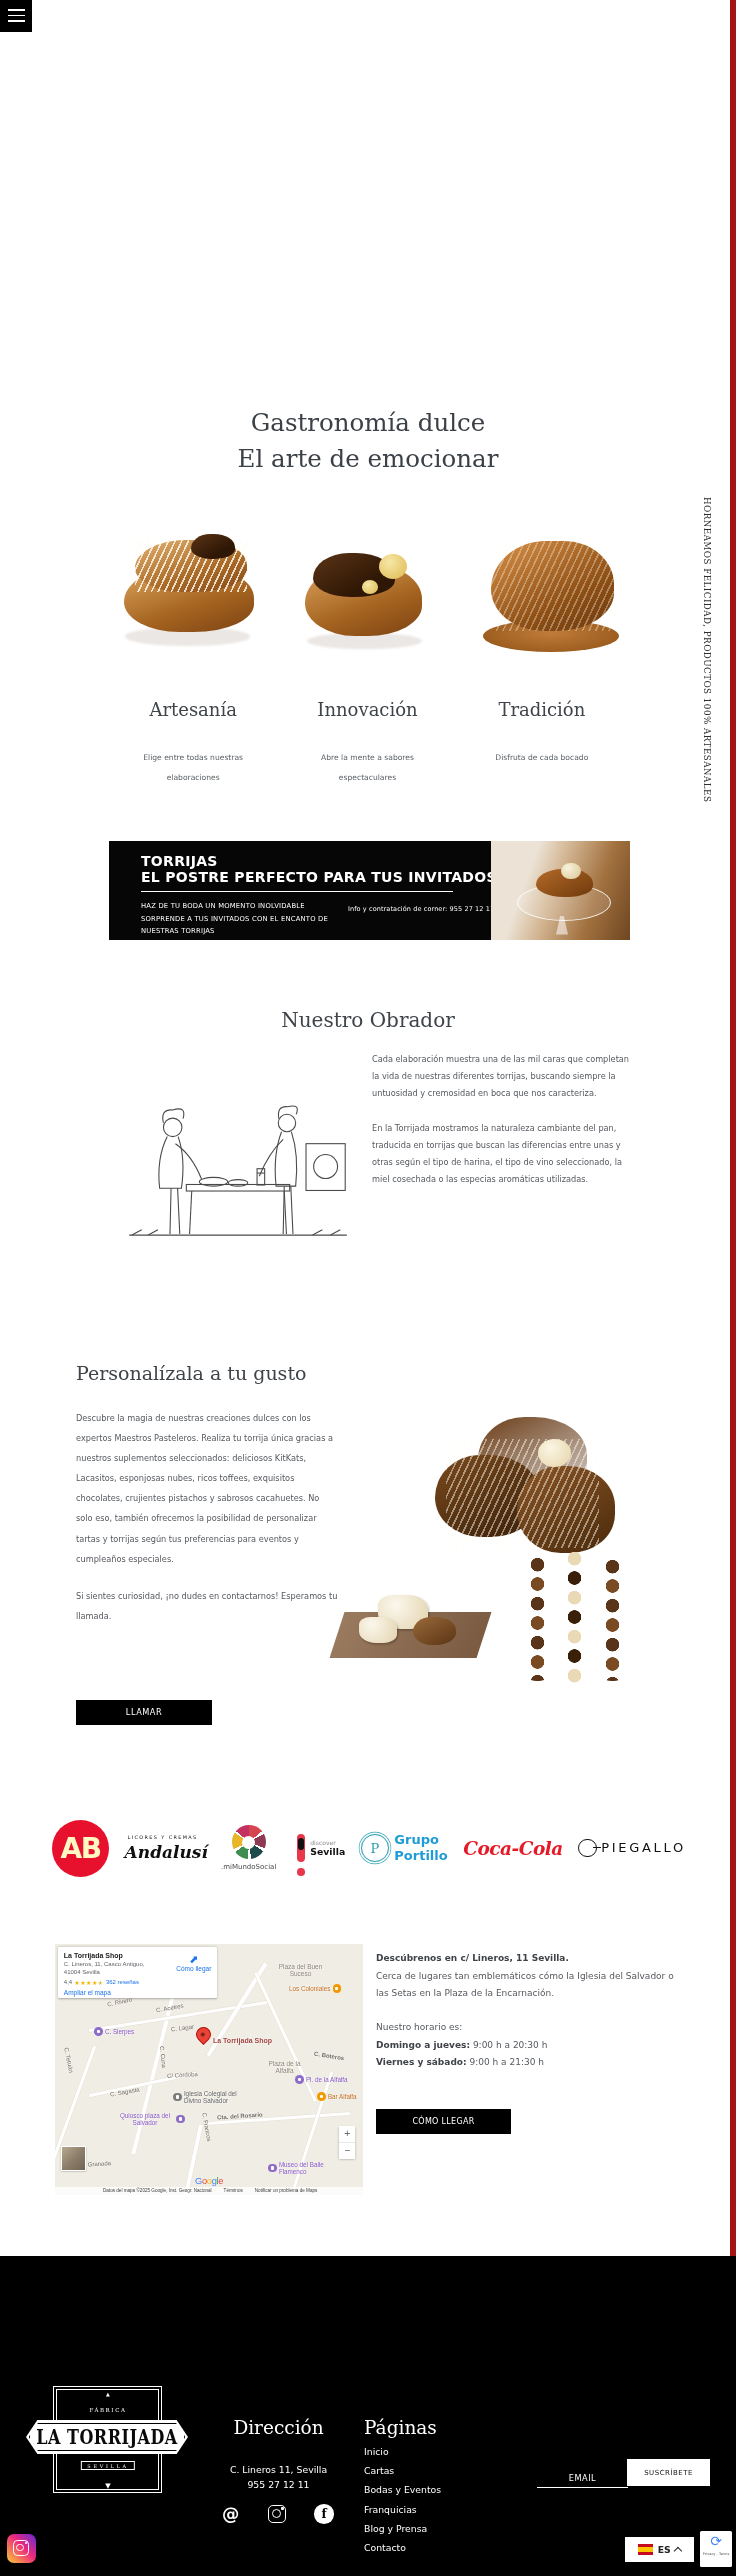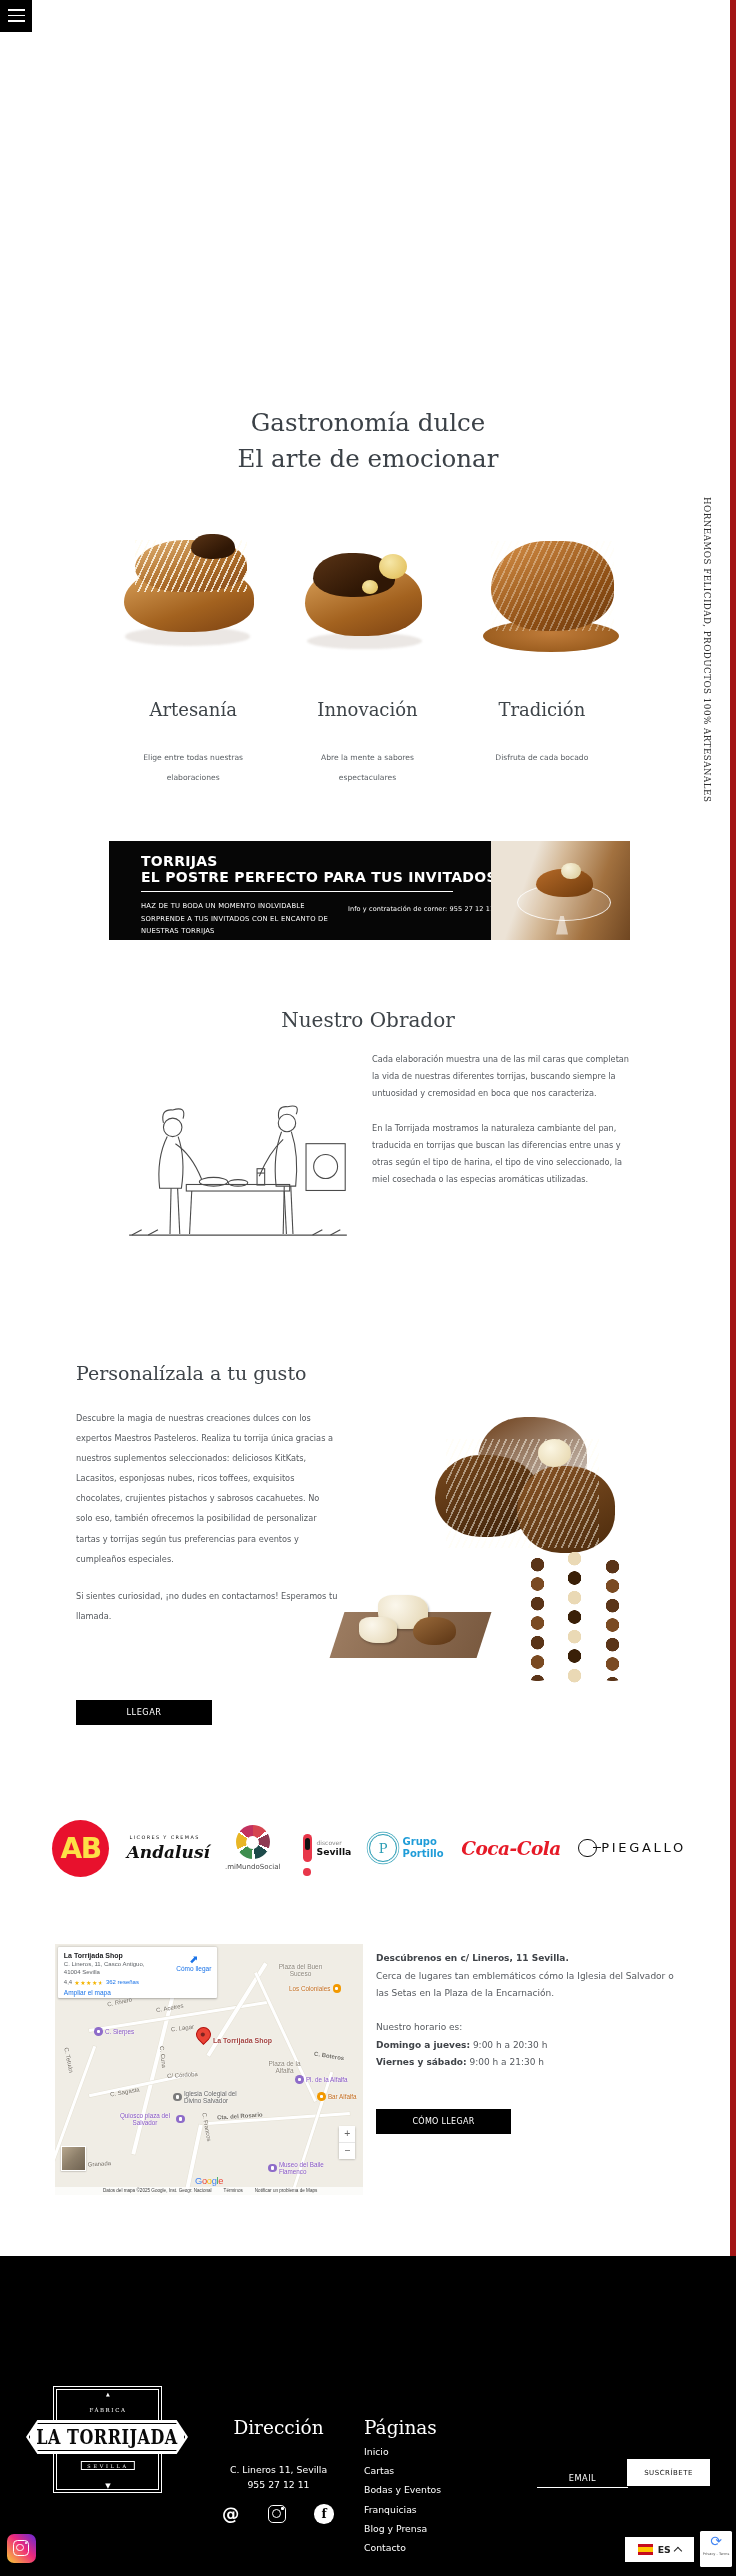--- a/index.html
+++ b/index.html
@@ -64,41 +64,41 @@
           font-family:"DejaVu Sans","Liberation Sans",sans-serif}
   .pimg{position:absolute;overflow:hidden}
   .blob{position:absolute;border-radius:46% 52% 50% 48%/56% 50% 48% 52%}
   .board{position:absolute;background:linear-gradient(100deg,#9b7b60,#7a5a40);transform:skewX(-18deg)}
   .chunk{position:absolute;background:radial-gradient(circle at 35% 30%,#fbf7ec,#e2d3ae);border-radius:30% 40% 35% 45%;
          box-shadow:1.1px 1.6px 2.2px rgba(0,0,0,.25)}
   .skewer{position:absolute;width:25px;border-radius:11px}
   
   #colab-title{left:0;top:1766px;width:736px;text-align:center;font-size:18px}
   #logos{left:52px;top:1810px;width:634px;height:76px;display:flex;align-items:center;justify-content:space-between}
-  .logo-ab{width:57px;height:57px;border-radius:50%;background:#e8112d;color:#fde047;display:flex;
+  .logo-ab{width:57px;height:57px;border-radius:50%;background:#e8112d;color:#fef9c3;display:flex;
            align-items:center;justify-content:center;font-size:28px;font-weight:800;letter-spacing:-1.6px}
   .logo-and{text-align:center;color:#101010;width:76px}
   .logo-and .t{font-size:4.9px;letter-spacing:1.4px}
   .logo-and .n{font-family:"DejaVu Serif","Liberation Serif",serif;font-style:italic;font-weight:700;font-size:17px;margin-top:2.2px}
   .logo-mundo{text-align:center;width:65px}
   .pinwheel{width:34px;height:34px;margin:0 auto;border-radius:50%;position:relative;
             background:conic-gradient(#d64550 0 14%,#fff 14% 17%,#8e3a52 17% 31%,#fff 31% 34%,#1d4a4a 34% 48%,#fff 48% 51%,#3f8e4f 51% 65%,#fff 65% 68%,#e8b626 68% 84%,#fff 84% 86%,#c2315f 86% 100%)}
   .pinwheel:after{content:"";position:absolute;left:10.4px;top:10.4px;width:13px;height:13px;border-radius:50%;background:#fff}
   .logo-mundo .t{font-size:7px;color:#4a4a4a;margin-top:3.3px}
   .logo-disc{display:flex;align-items:center;gap:4.9px}
   .excl{width:8.7px;height:28px;background:#e8374a;border-radius:4.4px;position:relative}
   .excl:before{content:"";position:absolute;left:1.6px;top:4.4px;width:5.5px;height:12px;border-radius:3.3px;background:#111}
   .excl:after{content:"";position:absolute;left:0.5px;top:34px;width:7.6px;height:7.6px;border-radius:50%;background:#e8374a}
   .logo-disc .s{font-size:6px;color:#8a8a8a}
   .logo-disc .b{font-size:9.3px;font-weight:700;color:#111}
   .logo-port{display:flex;align-items:center;gap:5.5px}
   .pmark{width:26px;height:26px;border:1.1px solid #2a9db5;border-radius:50%;color:#2a9db5;display:flex;
          align-items:center;justify-content:center;font-family:"DejaVu Serif",serif;font-size:13px;
          box-shadow:0 0 0 1.6px #fff,0 0 0 2.2px #2a9db5}
-  .logo-port .t{color:#1f9cd8;font-weight:700;font-size:10px;line-height:1.25}
+  .logo-port .t{color:#1f9cd8;font-weight:700;font-size:13px;line-height:1.25}
   .logo-coke{font-family:"DejaVu Serif","Liberation Serif",serif;font-style:italic;font-weight:700;
              color:#e61a27;font-size:18.5px;letter-spacing:-0.5px}
   .logo-pie{display:flex;align-items:center;gap:4.4px;color:#111}
   .pie-g{width:16.4px;height:16.4px;border:1.4px solid #111;border-radius:50%;position:relative}
   .pie-g:after{content:"";position:absolute;left:14px;top:7px;width:7.6px;height:1.4px;background:#111}
   .logo-pie .t{font-size:13px;letter-spacing:2.7px}
   
   #map{left:55px;top:1944px;width:308px;height:251px;background:#f0ede5;overflow:hidden;font-family:"Liberation Sans","DejaVu Sans",sans-serif}
   .road{position:absolute;background:#fff;box-shadow:0 0 0 0.5px #e5e1d4}
   .mlabel{position:absolute;font-size:6px;color:#70695c;text-shadow:0 0 1.6px #fff,0 0 1.6px #fff;white-space:nowrap}
@@ -303,21 +303,21 @@
       <p>Cada elaboración muestra una de las mil caras que completan la vida de nuestras diferentes torrijas, buscando siempre la untuosidad y cremosidad en boca que nos caracteriza.</p>
       <p>En la Torrijada mostramos la naturaleza cambiante del pan, traducida en torrijas que buscan las diferencias entre unas y otras según el tipo de harina, el tipo de vino seleccionado, la miel cosechada o las especias aromáticas utilizadas.</p>
     </div>
   </div>
 
   <div id="pers-title" class="abs serif">Personalízala a tu gusto</div>
   <div id="pers-text" class="abs">
     <p>Descubre la magia de nuestras creaciones dulces con los expertos Maestros Pasteleros. Realiza tu torrija única gracias a nuestros suplementos seleccionados: deliciosos KitKats, Lacasitos, esponjosas nubes, ricos toffees, exquisitos chocolates, crujientes pistachos y sabrosos cacahuetes. No solo eso, también ofrecemos la posibilidad de personalizar tartas y torrijas según tus preferencias para eventos y cumpleaños especiales.</p>
     <p>Si sientes curiosidad, ¡no dudes en contactarnos! Esperamos tu llamada.</p>
   </div>
-  <div id="llamar" class="abs">LLEGAR</div>
+  <div id="llamar" class="abs">LLAMAR</div>
 
   <div class="pimg" style="left:413px;top:1406px;width:217px;height:177px">
     <div class="blob" style="left:65px;top:11px;width:109px;height:82px;background:linear-gradient(150deg,#6b3c16,#31180530)"></div>
     <div class="blob" style="left:22px;top:49px;width:104px;height:82px;background:linear-gradient(150deg,#7a4a1e,#3a1f08)"></div>
     <div class="blob" style="left:104px;top:60px;width:98px;height:87px;background:linear-gradient(150deg,#8a5526,#4a2a0c)"></div>
     <div class="driz" style="left:33px;top:33px;width:153px;height:109px;opacity:.5"></div>
     <div class="cream" style="left:125px;top:33px;width:33px;height:28px"></div>
   </div>
   <div class="pimg" style="left:326px;top:1552px;width:172px;height:125px">
     <div class="board" style="left:11px;top:60px;width:147px;height:46px"></div>

